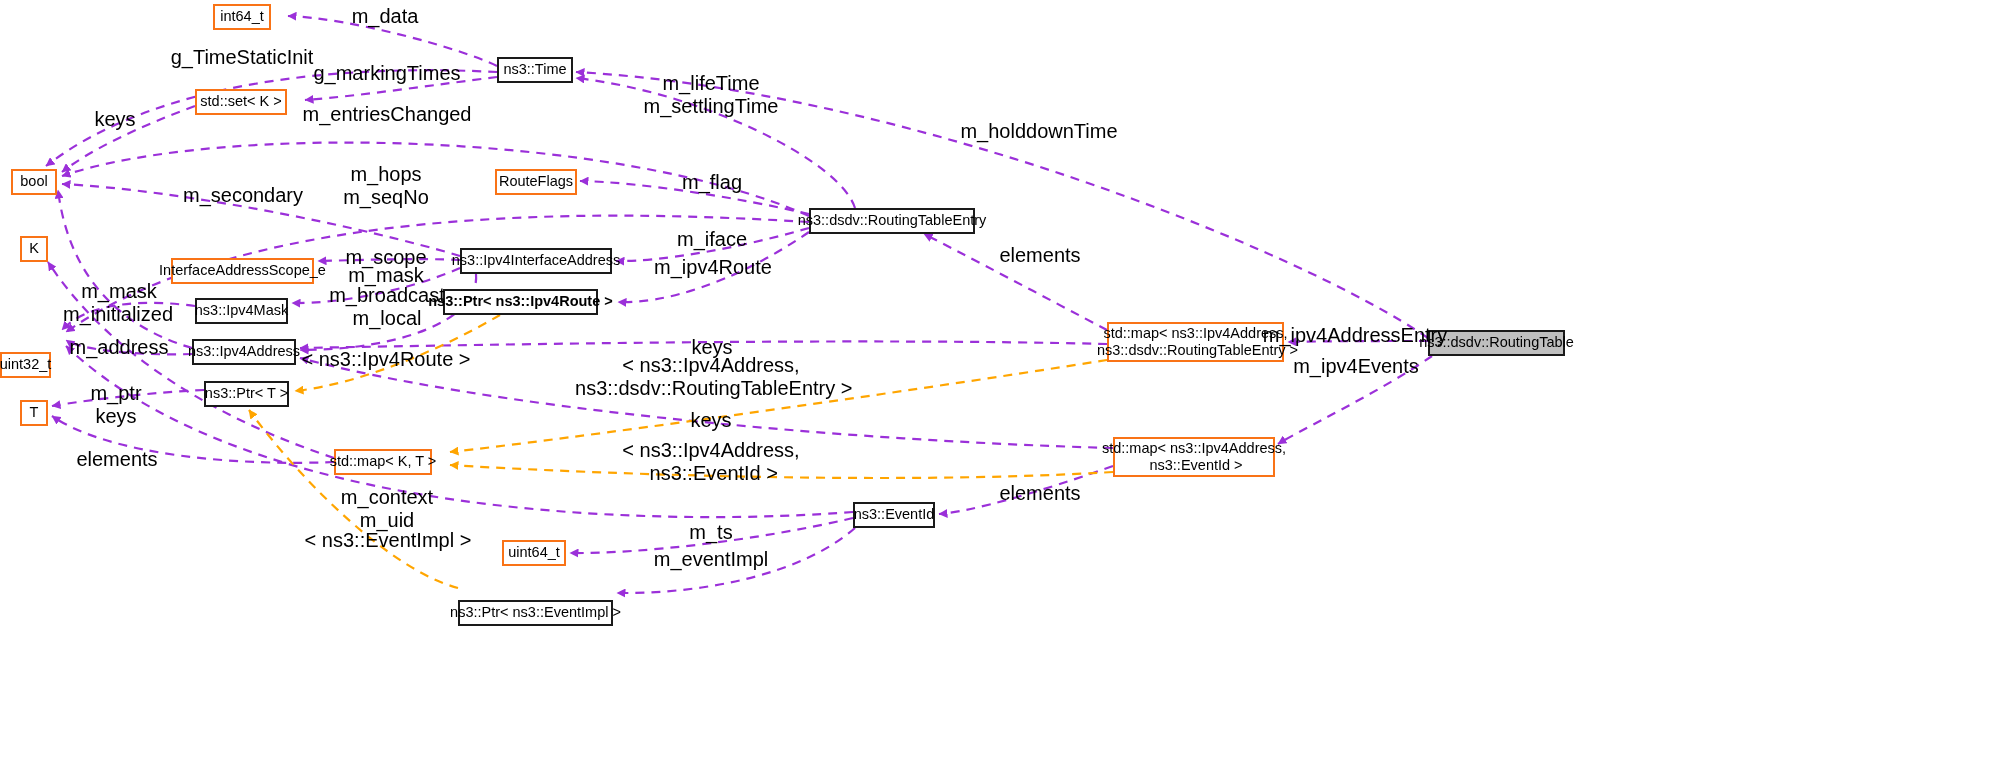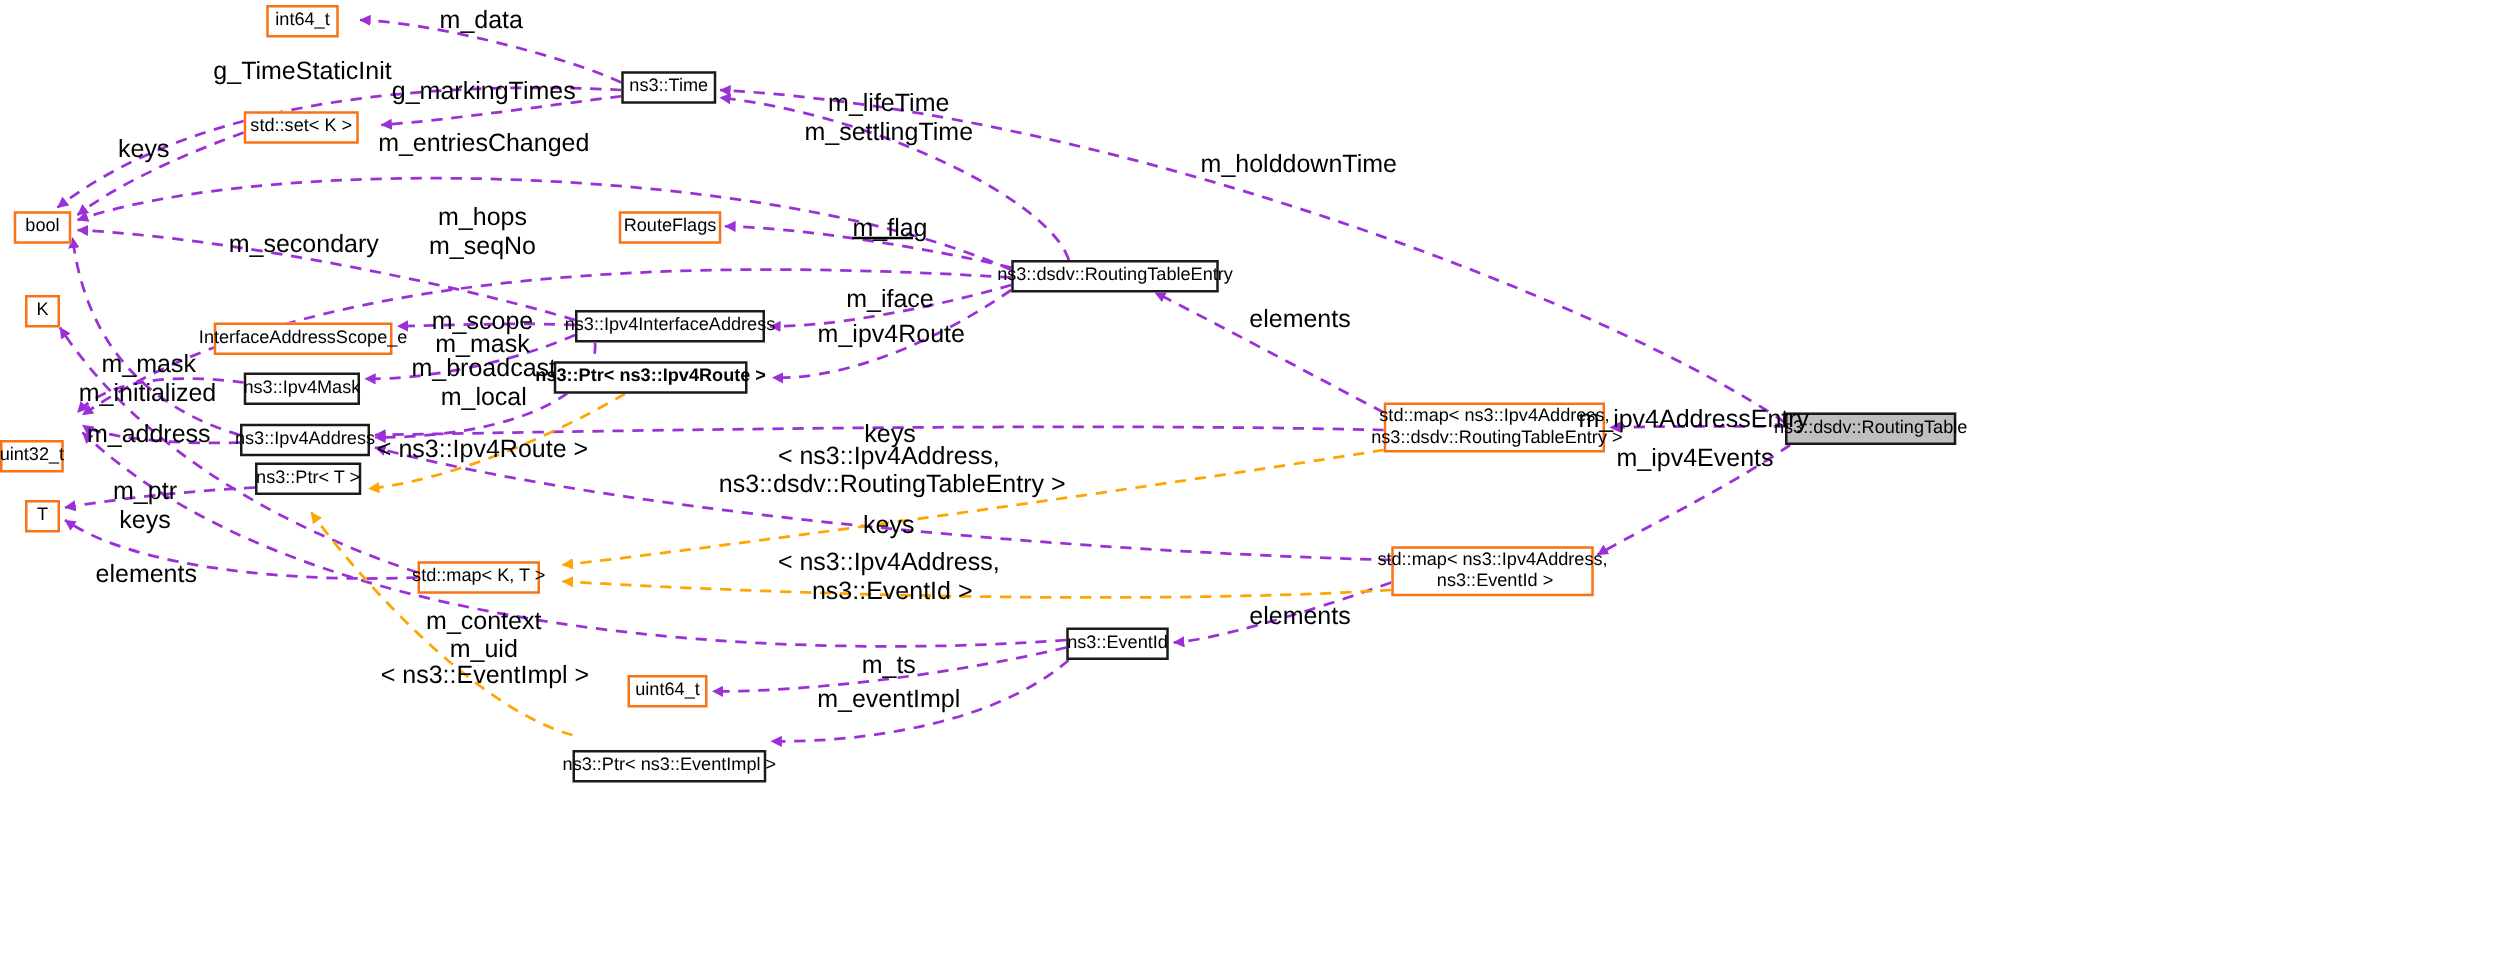--- a/index.html
+++ b/index.html
@@ -171,21 +171,21 @@
 
   <div class="node" style="left:0;top:325px;width:51px;height:26px;margin-top:27px;">uint32_t</div>
 
   <div class="node" style="left:1107px;top:322px;width:177px;height:40px;">std::map&lt; ns3::Ipv4Address,
  ns3::dsdv::RoutingTableEntry &gt;</div>
 
   <div class="node focus" style="left:1428px;top:330px;width:137px;height:26px;">ns3::dsdv::RoutingTable</div>
 
   <div class="node strong" style="left:192px;top:339px;width:104px;height:26px;">ns3::Ipv4Address</div>
 
-  <div class="node strong" style="left:204px;top:370px;width:85px;height:26px;">ns3::Ptr&lt; T &gt;</div>
+  <div class="node strong" style="left:204px;top:381px;width:85px;height:26px;">ns3::Ptr&lt; T &gt;</div>
 
   <div class="node" style="left:20px;top:400px;width:28px;height:26px;">T</div>
 
   <div class="node" style="left:1113px;top:437px;width:162px;height:40px;">std::map&lt; ns3::Ipv4Address,
  ns3::EventId &gt;</div>
 
   <div class="node" style="left:334px;top:449px;width:98px;height:26px;">std::map&lt; K, T &gt;</div>
 
   <div class="node strong" style="left:853px;top:502px;width:82px;height:26px;">ns3::EventId</div>
 
@@ -196,21 +196,21 @@
   <div class="edge-label" style="left:385px;top:17px;">m_data</div>
   <div class="edge-label" style="left:242px;top:58px;">g_TimeStaticInit</div>
   <div class="edge-label" style="left:387px;top:74px;">g_markingTimes</div>
   <div class="edge-label" style="left:711px;top:95px;">m_lifeTime
 m_settlingTime</div>
   <div class="edge-label" style="left:387px;top:115px;">m_entriesChanged</div>
   <div class="edge-label" style="left:115px;top:120px;">keys</div>
   <div class="edge-label" style="left:1039px;top:132px;">m_holddownTime</div>
   <div class="edge-label" style="left:386px;top:186px;">m_hops
 m_seqNo</div>
-  <div class="edge-label" style="left:712px;top:183px;text-decoration:underline;">m_flag</div>
+  <div class="edge-label" style="left:712px;top:183px;">m_flag</div>
   <div class="edge-label" style="left:243px;top:196px;">m_secondary</div>
   <div class="edge-label" style="left:712px;top:240px;">m_iface</div>
   <div class="edge-label" style="left:1040px;top:256px;">elements</div>
   <div class="edge-label" style="left:386px;top:258px;">m_scope</div>
   <div class="edge-label" style="left:713px;top:268px;">m_ipv4Route</div>
   <div class="edge-label" style="left:386px;top:276px;">m_mask</div>
   <div class="edge-label" style="left:119px;top:292px;">m_mask</div>
   <div class="edge-label" style="left:387px;top:307px;">m_broadcast
 m_local</div>
   <div class="edge-label" style="left:118px;top:315px;">m_initialized</div>

